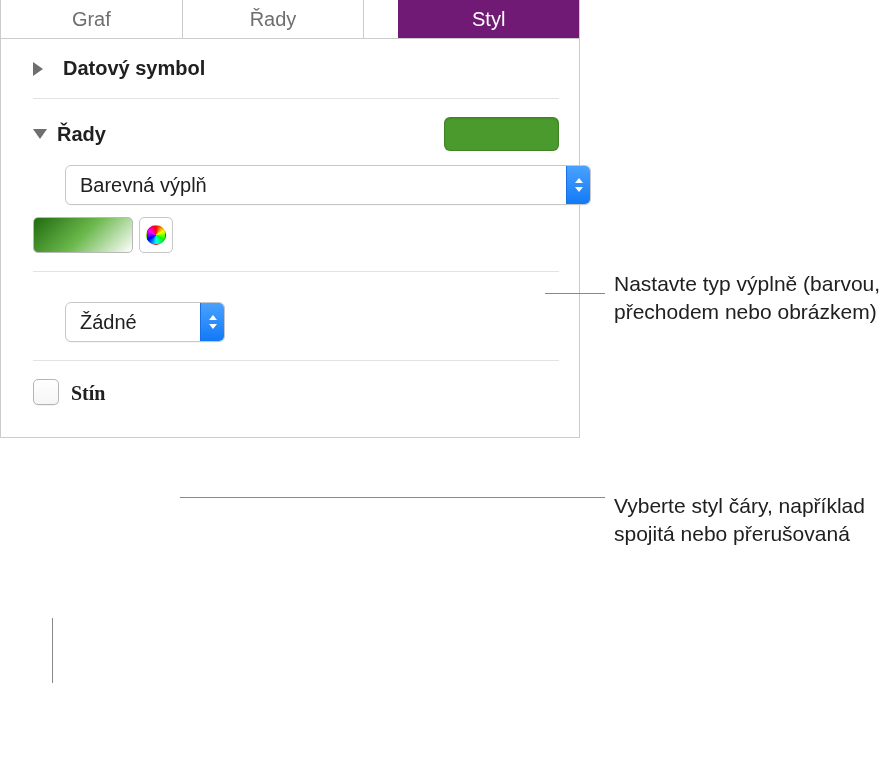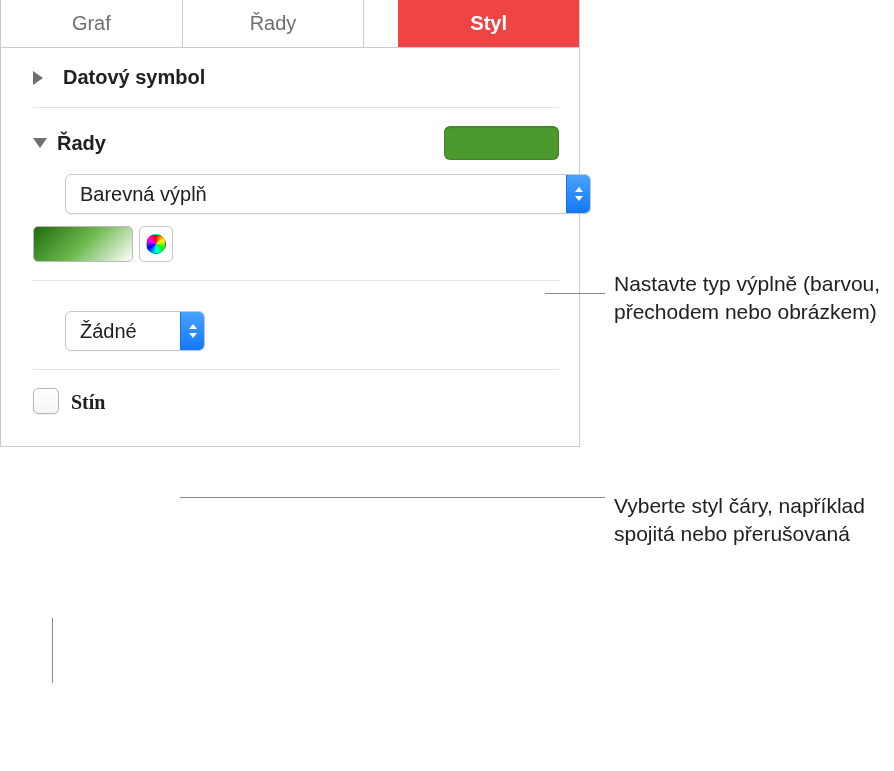--- a/index.html
+++ b/index.html
@@ -16,42 +16,42 @@
     }
     .panel {
       width: 580px;
       border-left: 1px solid #ccc;
       border-right: 1px solid #ccc;
       border-bottom: 1px solid #ccc;
       background: #fff;
     }
     .tabs {
       display: flex;
-      height: 48px;
+      height: 39px;
       border-bottom: 1px solid #ccc;
     }
     .tab {
       flex: 1;
       display: flex;
       align-items: center;
       justify-content: center;
       font-size: 20px;
       color: #6f6f6f;
       font-weight: 500;
       border-right: 1px solid #ccc;
       cursor: pointer;
       background: #fff;
     }
     .tab:last-child {
       border-right: none;
     }
     .tab.active {
-      background: #ef4444;
+      background: #701a75;
       color: #fff;
-      font-weight: 700;
+      font-weight: 400;
       margin-left: 34px;
     }
     .panel-body {
       padding: 0 20px 20px 32px;
     }
     .section {
       padding: 18px 0;
       border-bottom: 1px solid #e3e3e3;
     }
     .section:last-child {
@@ -117,21 +117,21 @@
       position: relative;
       cursor: default;
       box-shadow: 0 1px 0 rgba(0,0,0,0.03);
       margin-left: 32px;
     }
     .popup-select.fill-type {
       width: 100%;
       margin-top: 14px;
     }
     .popup-select.stroke-type {
-      width: 140px;
+      width: 160px;
       margin-top: 12px;
     }
     .popup-arrows {
       width: 24px;
       height: 38px;
       margin-left: auto;
       background: linear-gradient(#4aa2ff, #1279f6);
       border-radius: 0 5px 5px 0;
       display: flex;
       flex-direction: column;

